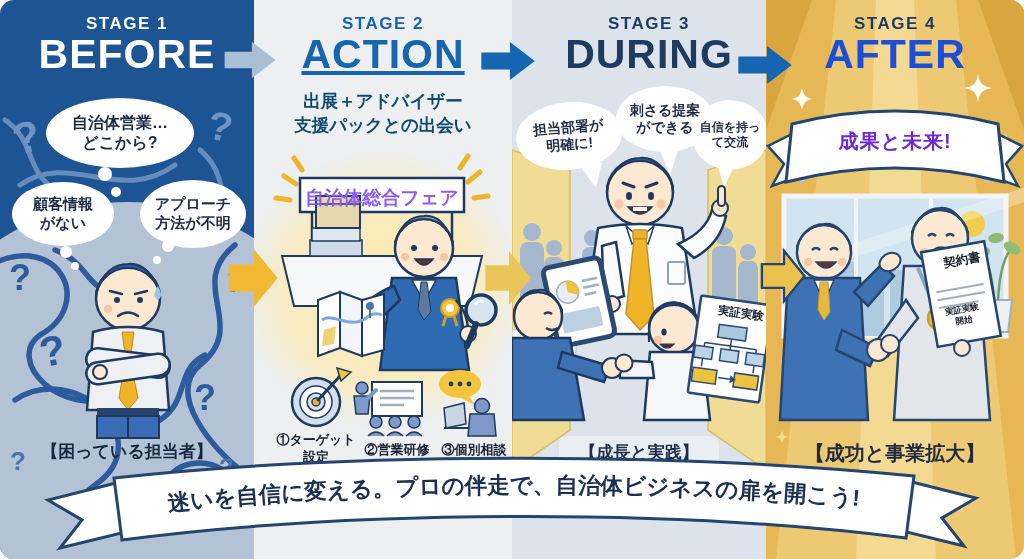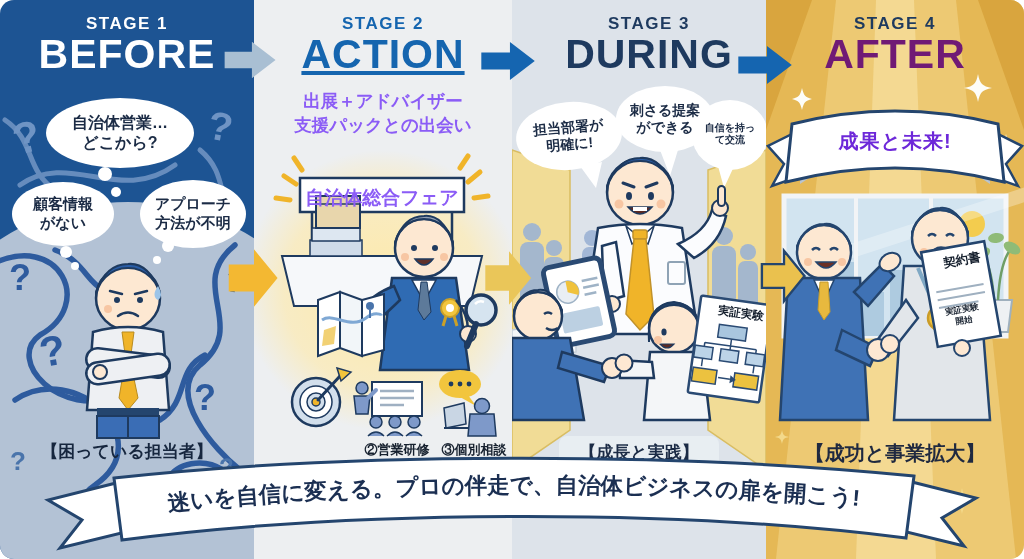--- a/index.html
+++ b/index.html
@@ -199,23 +199,25 @@
           <circle cx="206" cy="384" r="2.4" fill="#1e3a5f"></circle>
           <circle cx="215" cy="384" r="2.4" fill="#1e3a5f"></circle>
         <circle cx="228" cy="406" r="7.5" fill="#7e99c9" stroke="#1e3a5f" stroke-width="1.5"></circle>
         <path d="M216,414 L240,414 L242,436 L214,436 Z" fill="#7e99c9" stroke="#1e3a5f" stroke-width="1.5"></path>
         <polygon points="190,408 210,403 212,424 192,428" fill="#c9d6e4" stroke="#1e3a5f" stroke-width="1.5"></polygon>
         <path d="M190,428 h24" stroke="#1e3a5f" stroke-width="2"></path>
       </g>
     </svg>
     <div class="stage-label" style="color:#1565af;">STAGE 2</div>
     <div class="stage-title" style="color:#1565af;text-decoration:underline;">ACTION</div>
-    <div class="overlay pre" style="left:0;right:0;top:90px;font-size:17.5px;line-height:1.35;color:#8b5cf6;">出展＋アドバイザー
+    <div class="overlay pre" style="left:0;right:0;top:90px;font-size:17.5px;line-height:1.35;color:#0c4a6e;">出展＋アドバイザー
 支援パックとの出会い</div>
     <div class="overlay" style="left:50px;top:185px;width:156px;font-size:19px;color:#8b5cf6;">自治体総合フェア</div>
+    <div class="step-label pre" style="left:14px;top:432px;width:96px;">①ターゲット
+設定</div>
     <div class="step-label pre" style="left:100px;top:442px;width:86px;">②営業研修</div>
     <div class="step-label pre" style="left:182px;top:442px;width:76px;">③個別相談</div>
   </div>
 
   <div class="panel" id="panel-during">
     <svg class="illus" width="254" height="559" viewBox="0 0 254 559">
 
       <polygon points="0,150 58,170 58,430 0,470" fill="#f1dc96" stroke="#d9bd62" stroke-width="1.5"></polygon>
       <polygon points="196,170 254,150 254,470 196,430" fill="#f1dc96" stroke="#d9bd62" stroke-width="1.5"></polygon>
 
@@ -308,21 +310,21 @@
         <path d="M210,379 h12" stroke="#2a4a73" stroke-width="1.5"></path>
         <polygon points="222,375 228,379 222,383" fill="#2a4a73"></polygon>
       </g>
     </svg>
     <div class="stage-label" style="color:#1e3a5f;">STAGE 3</div>
     <div class="stage-title" style="color:#1e3a5f;">DURING</div>
     <div class="bubble pre" style="left:4px;top:102px;width:106px;height:68px;font-size:14px;transform:rotate(-5deg);">担当部署が
 明確に!</div>
     <div class="bubble pre" style="left:104px;top:86px;width:98px;height:66px;font-size:14px;">刺さる提案
 ができる</div>
-    <div class="bubble pre" style="left:180px;top:100px;width:76px;height:70px;font-size:10px;font-family:Liberation Mono, monospace;">自信を持っ
+    <div class="bubble pre" style="left:180px;top:100px;width:76px;height:70px;font-size:12px;">自信を持っ
 て交流</div>
     <div class="overlay" style="left:196px;top:306px;width:66px;font-size:11.5px;color:#16202e;transform:rotate(8deg);">実証実験</div>
     <div class="overlay" style="left:47px;top:436px;width:160px;padding:5px 0;background:rgba(233,238,243,0.9);border-radius:8px;font-size:17px;color:#1b2b45;">【成長と実践】</div>
   </div>
 
   <div class="panel" id="panel-after">
     <svg class="illus" width="258" height="559" viewBox="0 0 258 559">
 
       <polygon points="0,0 46,0 0,130" fill="#d9a53e"></polygon>
       <polygon points="258,0 212,0 258,130" fill="#d9a53e"></polygon>
@@ -404,21 +406,21 @@
         <g transform="rotate(-10 196 300)">
           <rect x="164" y="246" width="64" height="96" fill="#ffffff" stroke="#24456e" stroke-width="2.5"></rect>
           <path d="M172,288 h48 M172,296 h48 M172,304 h40" stroke="#9fb0c0" stroke-width="2"></path>
         </g>
         <circle cx="196" cy="348" r="8" fill="#fde8d2" stroke="#24456e" stroke-width="2"></circle>
       </g>
       <circle cx="112" cy="350" r="11" fill="#fde8d2" stroke="#24456e" stroke-width="2"></circle>
       <circle cx="124" cy="344" r="9" fill="#fde8d2" stroke="#24456e" stroke-width="2"></circle>
     </svg>
     <div class="stage-label" style="color:#1e3a5f;">STAGE 4</div>
-    <div class="stage-title" style="color:#701a75;">AFTER</div>
+    <div class="stage-title" style="color:#1d4ed8;">AFTER</div>
     <div class="overlay" style="left:29px;top:128px;width:200px;font-size:20px;color:#6d28d9;letter-spacing:1px;">成果と未来!</div>
     <div class="overlay" style="left:166px;top:252px;width:60px;font-size:12.5px;color:#16202e;transform:rotate(-10deg);">契約書</div>
     <div class="overlay pre" style="left:172px;top:304px;width:50px;font-size:8.5px;line-height:1.3;color:#16202e;transform:rotate(-10deg);">実証実験
 開始</div>
     <div class="caption" style="top:440px;font-size:20px;color:#1f2940;">【成功と事業拡大】</div>
   </div>
 
   <svg class="arrow" style="left:224px;top:40px;" width="54" height="40" viewBox="0 0 58 44">
     <polygon points="0,13 30,13 30,2 56,22 30,42 30,31 0,31" fill="#a9bfd3"></polygon>
   </svg>

